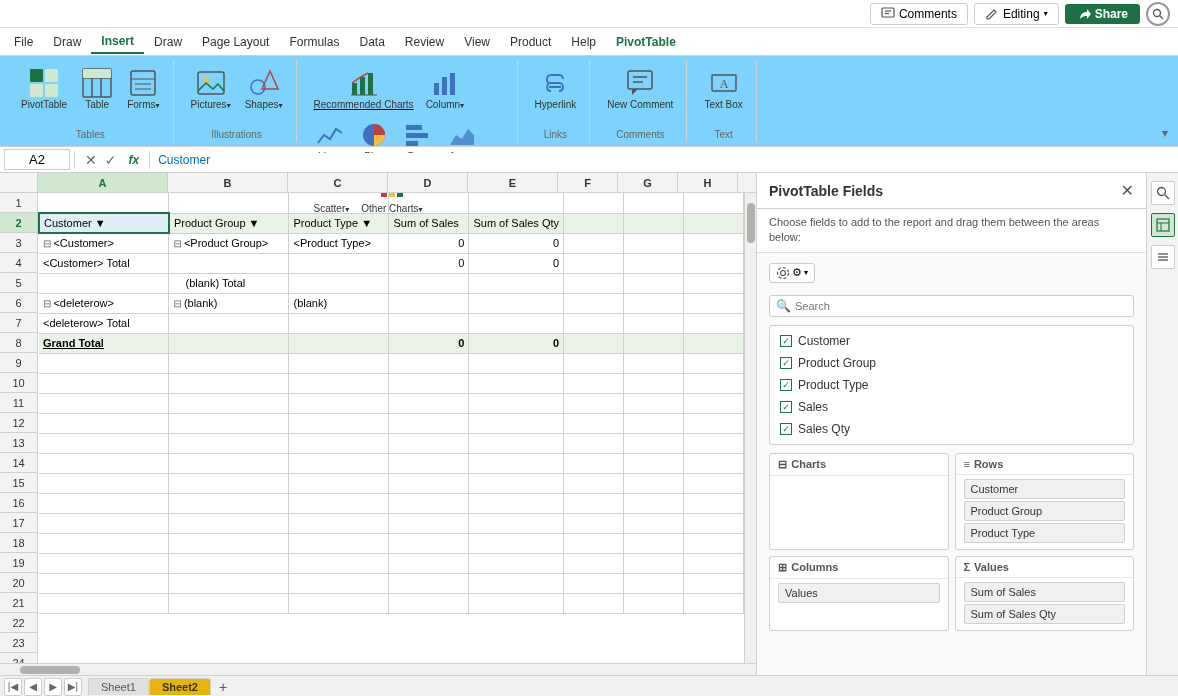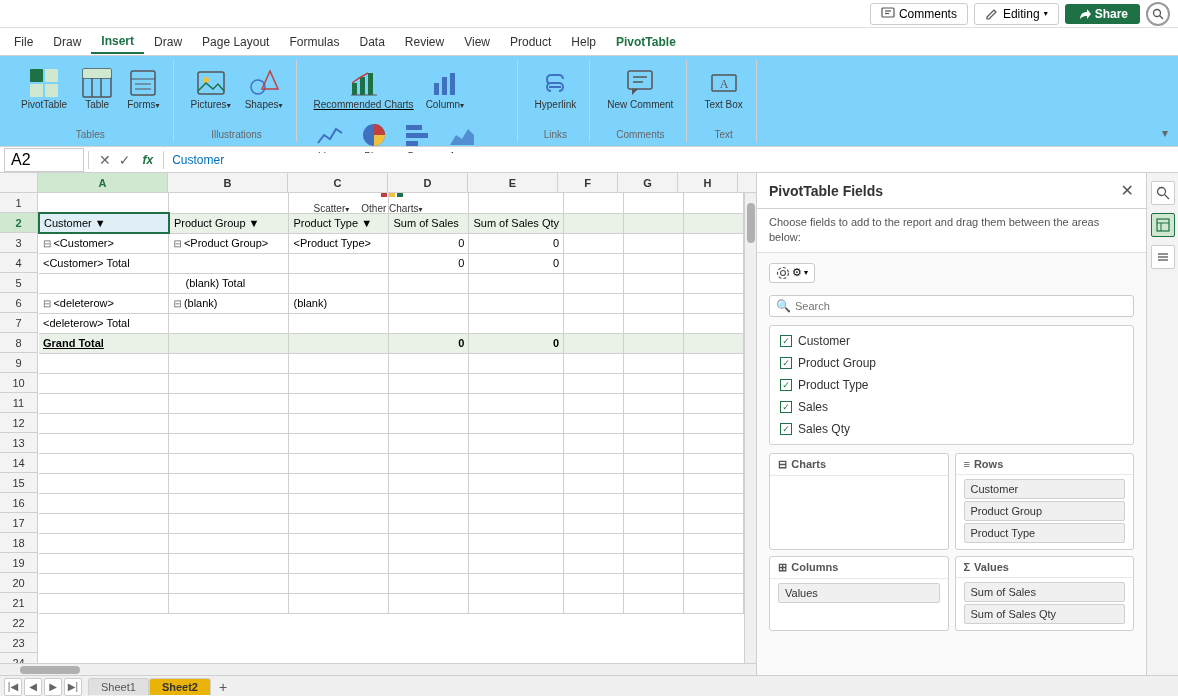--- a/index.html
+++ b/index.html
@@ -19,21 +19,21 @@
     .ribbon-group { display: flex; flex-direction: column; align-items: center; border-right: 1px solid #d0d0d0; padding: 0 8px; min-width: 60px; }
     .ribbon-group-items { display: flex; gap: 4px; flex: 1; align-items: flex-start; padding-top: 4px; }
     .ribbon-group-label { font-size: 10px; color: #666; margin-top: 2px; padding-bottom: 2px; }
     .ribbon-btn { display: flex; flex-direction: column; align-items: center; cursor: pointer; padding: 3px 5px; border-radius: 3px; min-width: 40px; }
     .ribbon-btn-icon { width: 32px; height: 32px; display: flex; align-items: center; justify-content: center; }
     .ribbon-btn-label { font-size: 10px; text-align: center; color: #333; line-height: 1.2; }
     .ribbon-expand { margin-left: auto; align-self: flex-end; padding: 2px; cursor: pointer; color: #666; }
 
     
     .formula-bar { display: flex; align-items: center; height: 26px; border-bottom: 1px solid #d0d0d0; background: #fff; padding: 0 4px; }
-    .name-box { width: 80px; border: 1px solid #ccc; padding: 2px 6px; font-size: 16px; cursor: pointer; }
+    .name-box { width: 66px; border: 1px solid #ccc; padding: 2px 6px; font-size: 13px; text-align: center; cursor: pointer; }
     .formula-bar-sep { width: 1px; height: 18px; background: #d0d0d0; margin: 0 4px; }
     .formula-bar-icons { display: flex; gap: 8px; padding: 0 6px; color: #666; }
     .formula-bar-icons span { cursor: pointer; font-size: 14px; }
     .formula-bar-fx { color: #1e7145; font-style: italic; font-weight: 600; padding: 0 6px; }
     .formula-bar-input { flex: 1; border: none; outline: none; font-size: 12px; color: #0070c0; padding: 0 4px; }
 
     
     .main-area { display: flex; height: calc(696px - 28px - 90px - 28px - 26px - 22px); }
 
     

